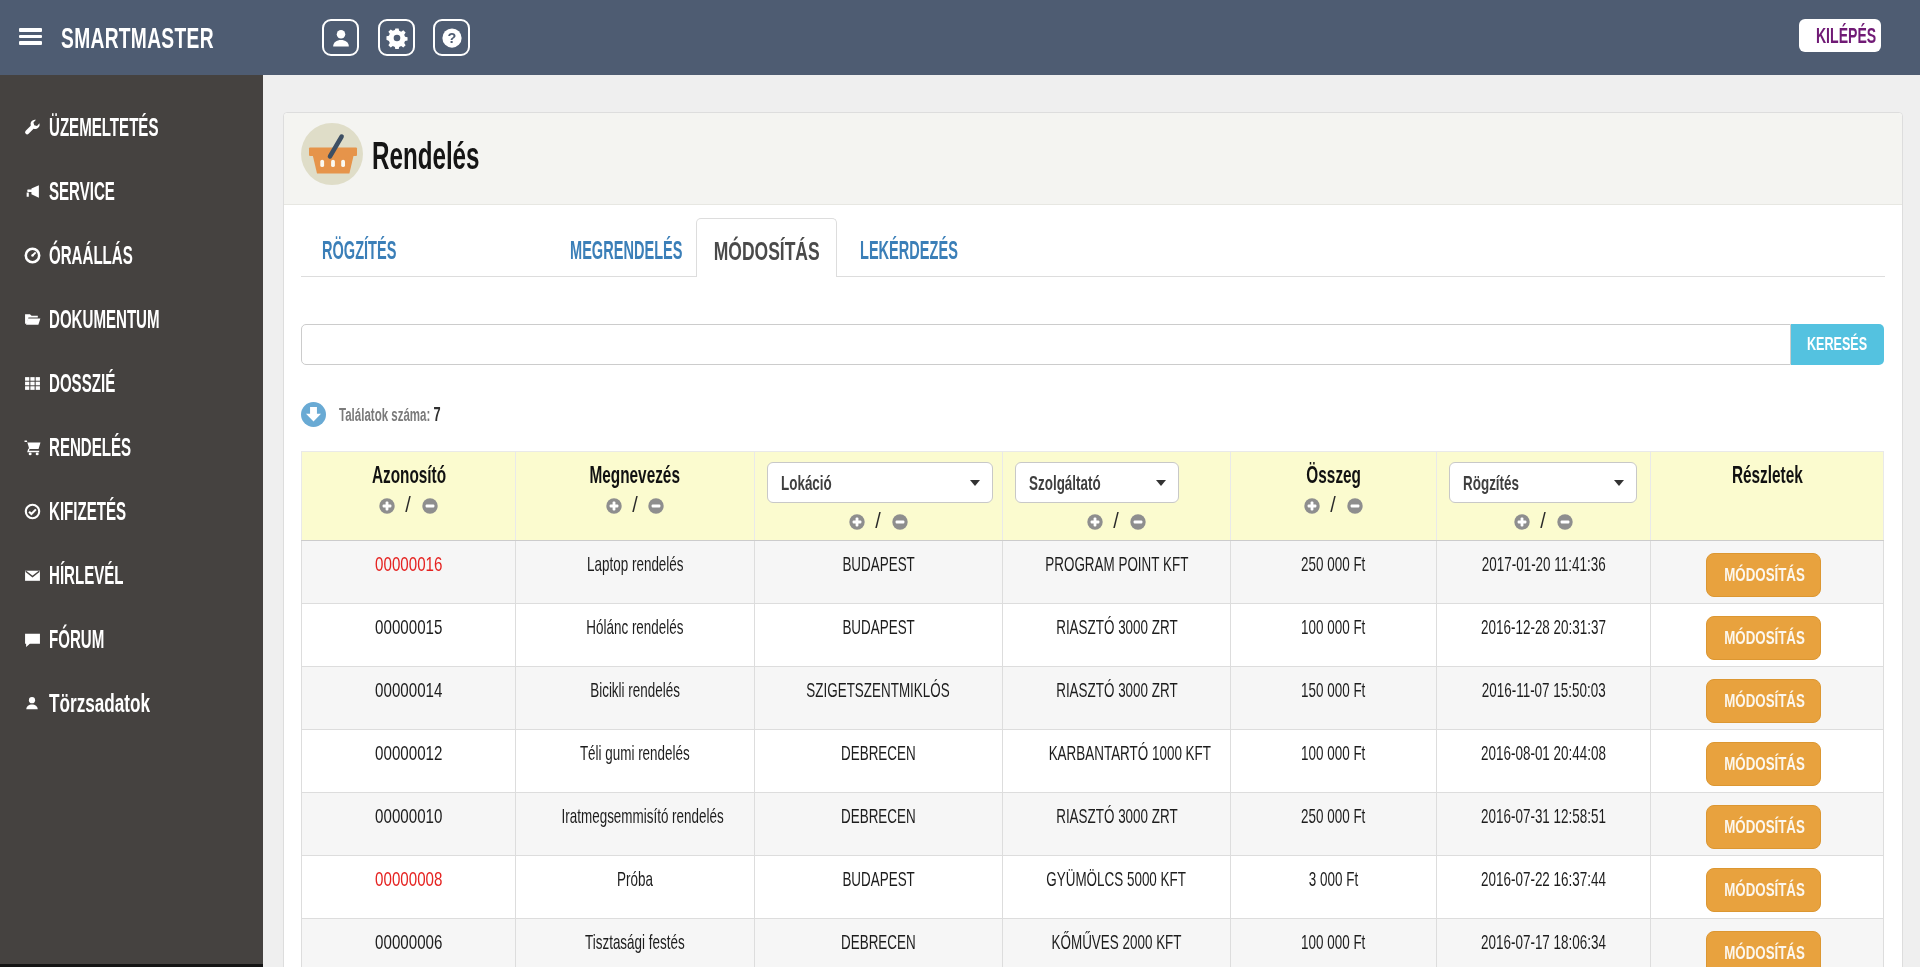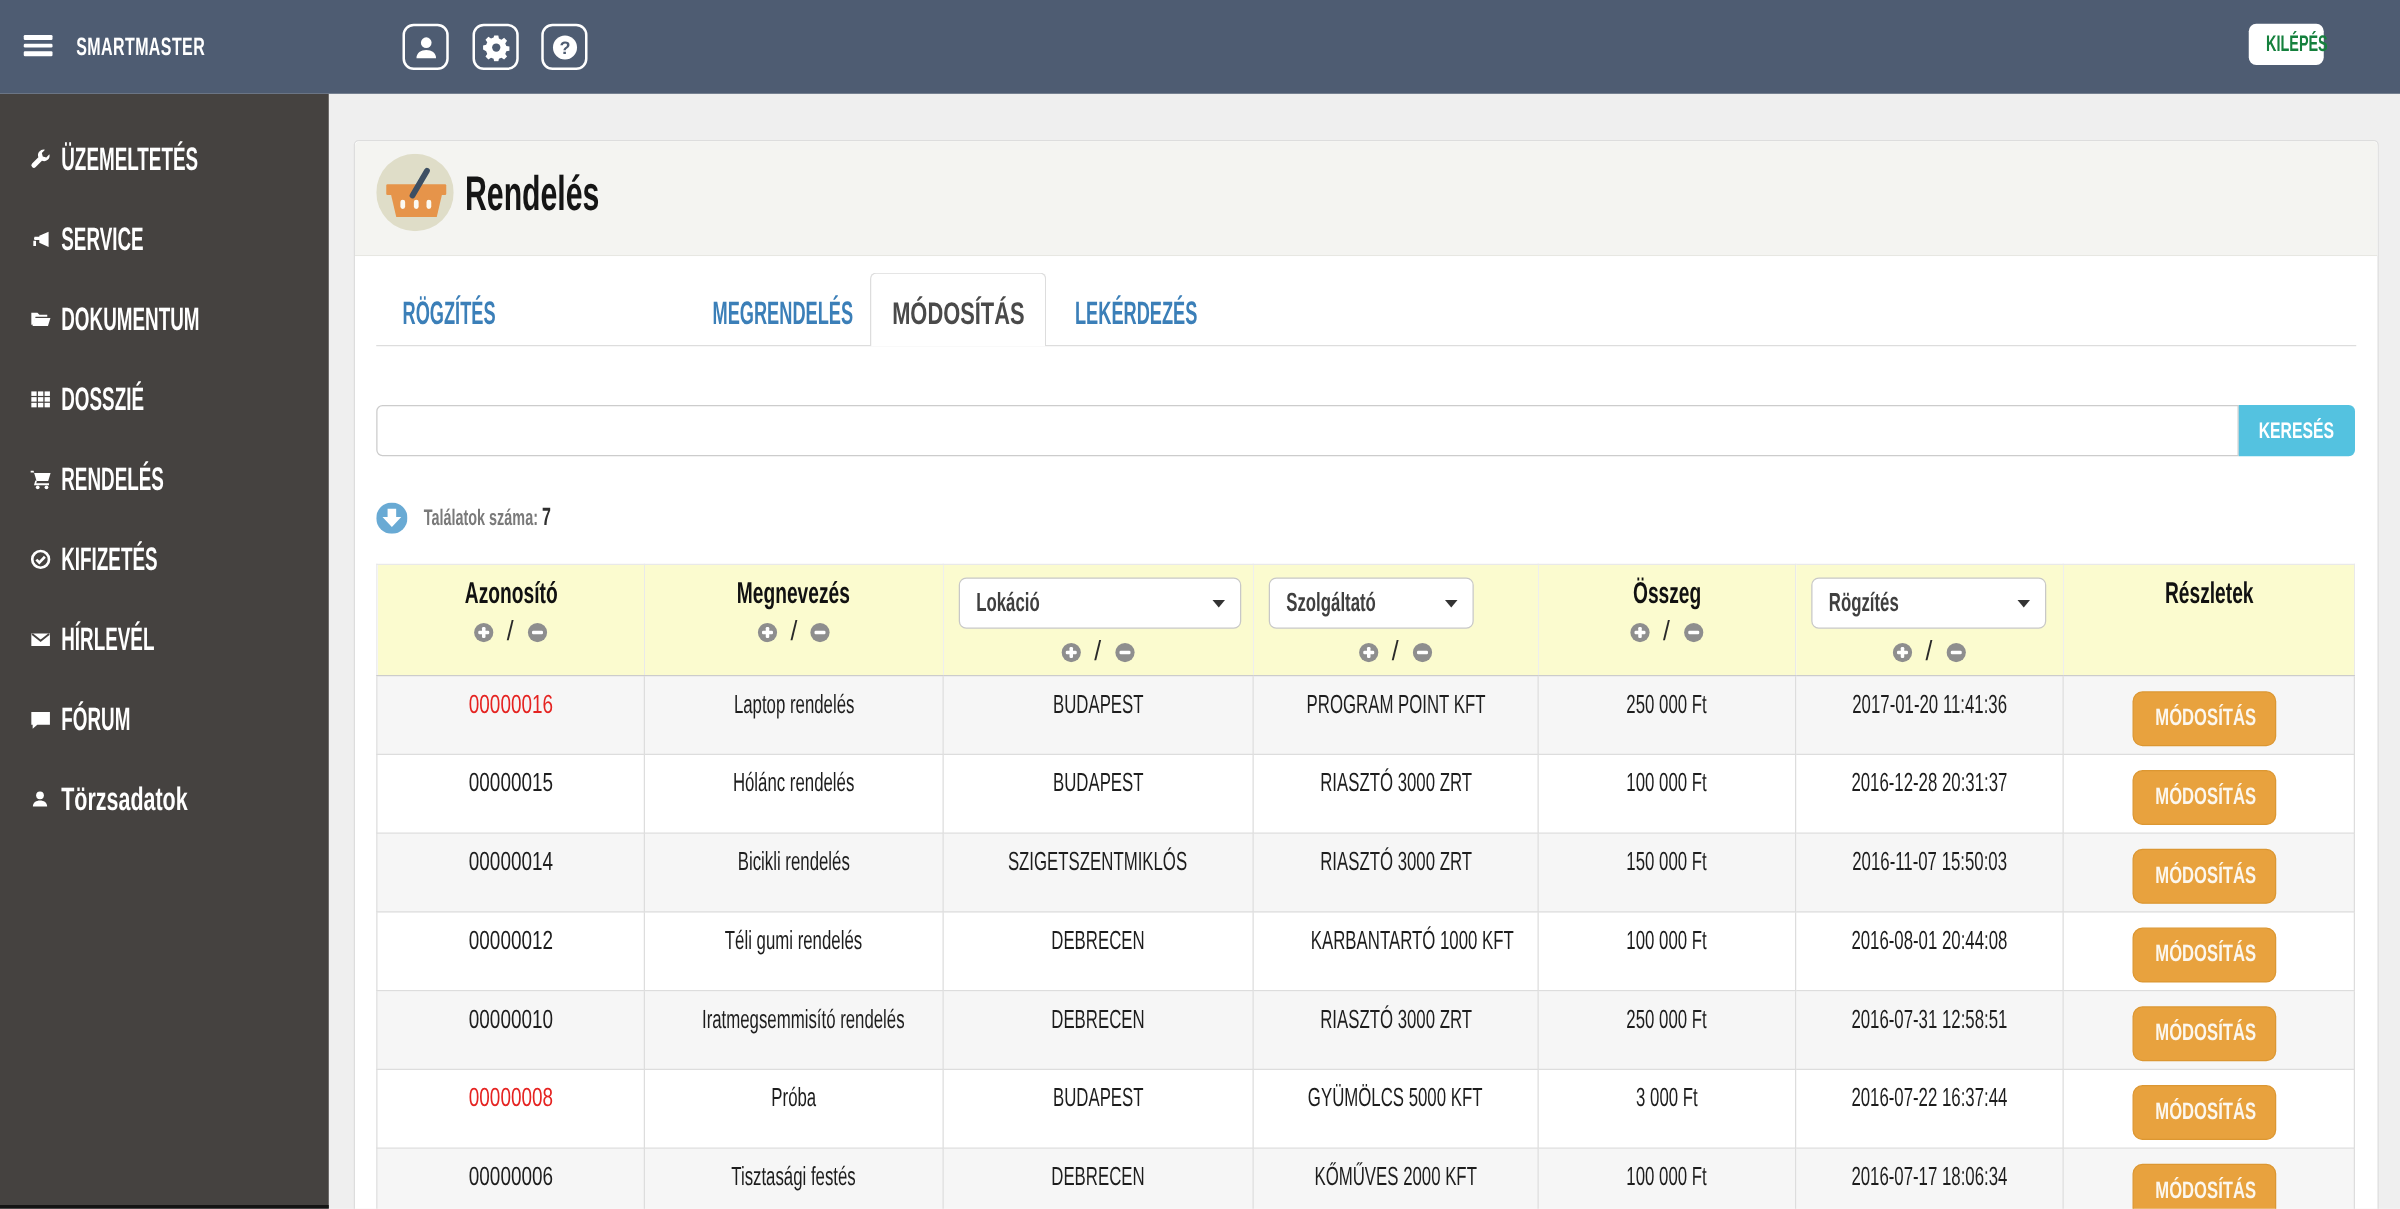--- a/index.html
+++ b/index.html
@@ -6,24 +6,24 @@
   * { margin:0; padding:0; box-sizing:border-box; }
   html,body { width:1920px; height:967px; overflow:hidden; }
   body { font-family:"Liberation Sans",sans-serif; background:#efefef; position:relative; }
   .c { display:inline-block; transform:scaleX(0.64); transform-origin:50% 50%; white-space:nowrap; }
   .cl { display:inline-block; transform:scaleX(0.64); transform-origin:0 50%; white-space:nowrap; }
 
   
   #hd { position:absolute; left:0; top:0; width:1920px; height:75px; background:#4e5c72; z-index:5; }
   #ham { position:absolute; left:19px; top:28px; width:23px; height:17px; }
   #ham div { height:3.6px; background:#fff; margin-bottom:3px; border-radius:1px; }
-  #logo { position:absolute; left:61px; top:0; height:75px; line-height:76px; color:#fff; font-size:20px; font-weight:bold; letter-spacing:0.5px;text-decoration:underline; }
+  #logo { position:absolute; left:61px; top:0; height:75px; line-height:76px; color:#fff; font-size:30px; font-weight:bold; letter-spacing:0.5px;text-decoration:underline; }
   .hbtn { position:absolute; top:19px; width:37px; height:37px; border:2px solid #fff; border-radius:9px; display:flex; align-items:center; justify-content:center; }
   #hb1 { left:322px; } #hb2 { left:378px; } #hb3 { left:433px; }
-  #kilep { position:absolute; left:1799px; top:19px; width:60px; height:33px; background:#fff; border-radius:6px; color:#15803d; font-size:18px; font-weight:bold; text-align:center; line-height:33px; }
+  #kilep { position:absolute; left:1799px; top:19px; width:82px; height:33px; background:#fff; border-radius:6px; color:#701a75; font-size:22px; font-weight:bold; text-align:center; line-height:33px; }
 
   
   #sb { position:absolute; left:0; top:75px; width:263px; height:892px; background:#454240; z-index:4; }
   #sb ul { list-style:none; margin-top:20px; }
   #sb li { height:64px; position:relative; }
   #sb li svg { position:absolute; left:24px; top:50%; margin-top:-8px; }
   #sb li .lbl { position:absolute; left:49px; top:50%; margin-top:-15px; height:30px; line-height:30px; color:#fff; font-size:26px; font-weight:bold; }
 
   
   #ct { position:absolute; left:263px; top:75px; width:1657px; height:892px; background:#efefef; }
@@ -105,20 +105,28 @@
         </svg>
         <span class="lbl"><span class="cl" style="transform:scaleX(0.58)">ÜZEMELTETÉS</span></span>
       </li>
     <li>
         <svg width="17" height="17" viewBox="0 0 16 16" fill="#fff">
           <path d="M14 2.2v11.6l-7-3.3v-2H3.4A2.4 2.4 0 0 1 3.4 6H7V5.2zM2.5 9h2v4h-2z"></path>
         </svg>
         <span class="lbl"><span class="cl" style="transform:scaleX(0.58)">SERVICE</span></span>
       </li>
     <li>
+        <svg width="17" height="17" viewBox="0 0 16 16" fill="none" stroke="#fff">
+          <circle cx="8" cy="8" r="6.3" stroke-width="2.4"></circle>
+          <path d="M8 8 11 5" stroke-width="1.8"></path>
+          <circle cx="8" cy="8" r="1.2" fill="#fff" stroke="none"></circle>
+        </svg>
+        <span class="lbl"><span class="cl" style="transform:scaleX(0.58)">ÓRAÁLLÁS</span></span>
+      </li>
+    <li>
         <svg width="17" height="17" viewBox="0 0 16 16" fill="#fff">
           <path d="M1 3h4.6l1.5 1.5H13V6H4.2L2.6 12H1z"></path>
           <path d="M3.6 7h11.8l-1.9 6H1.9z"></path>
         </svg>
         <span class="lbl"><span class="cl" style="transform:scaleX(0.58)">DOKUMENTUM</span></span>
       </li>
     <li>
         <svg width="17" height="17" viewBox="0 0 16 16" fill="#fff">
           <g>
             <rect x="1" y="2" width="4" height="3.4"></rect>

